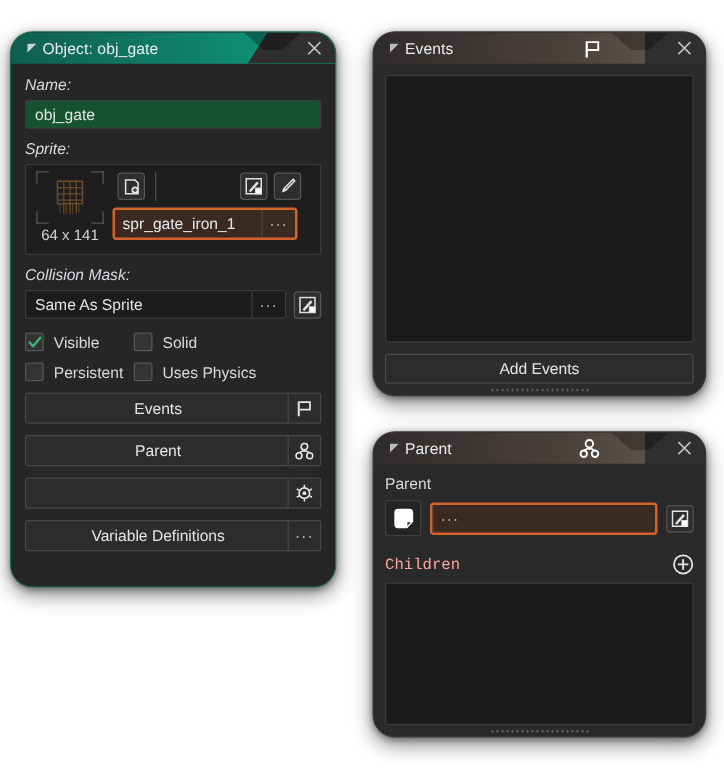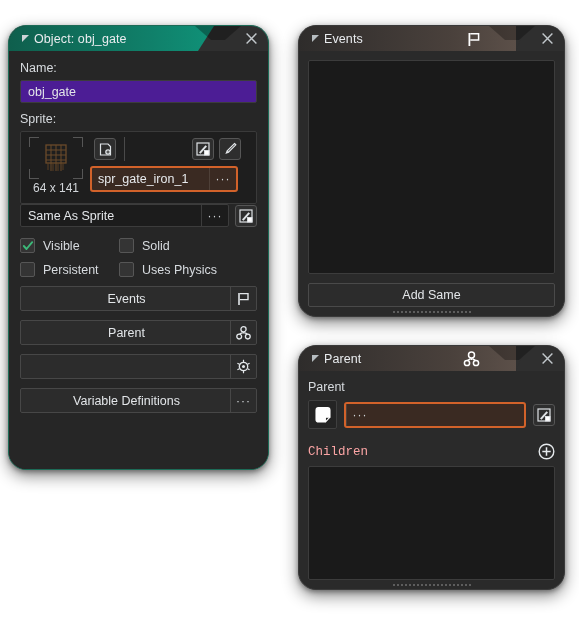--- a/index.html
+++ b/index.html
@@ -104,24 +104,25 @@
     background: #262626;
     height: calc(100% - 25px);
     box-sizing: border-box;
   }
 
   .field-label {
     font-size: 12.5px;
     color: #d7dbdf;
     margin-bottom: 5px;
     margin-top: 0;
+    font-style: italic;
   }
   .text-input {
     height: 23px;
-    background: #4c1d95;
+    background: #14532d;
     border: 1px solid #3c3c3c;
     border-radius: 2px;
     display: flex;
     align-items: center;
     padding: 0 7px;
     font-size: 12.5px;
     color: #e3e6e9;
     box-sizing: border-box;
   }
 
@@ -262,21 +263,21 @@
   }
   .cb-row {
     display: flex;
     margin-bottom: 9px;
   }
   .cb-item {
     display: flex;
     align-items: center;
     cursor: pointer;
   }
-  .cb-item.c1 { width: 99px; }
+  .cb-item.c1 { width: 87px; }
   .cb-box {
     width: 15px;
     height: 15px;
     background: #343434;
     border: 1px solid #565656;
     border-radius: 2px;
     display: flex;
     align-items: center;
     justify-content: center;
     box-sizing: border-box;
@@ -508,20 +509,21 @@
             <path d="M4.2 8.9 L5.5 10.2" stroke="#dfe3e6" stroke-width="1.2"></path>
           </svg>
         </div>
 
         <div class="highlight-box sprite-name-field">
           <div class="hl-text">spr_gate_iron_1</div>
           <div class="hl-dots">···</div>
         </div>
       </div>
 
+      <div class="field-label" style="margin-top:9px;">Collision Mask:</div>
       <div class="row">
         <div class="dd-input">
           <div class="dd-text">Same As Sprite</div>
           <div class="dd-dots">···</div>
         </div>
         <div class="icon-btn">
           <svg width="14" height="14" viewBox="0 0 14 14">
             <rect x="1" y="1" width="12" height="12" fill="none" stroke="#dfe3e6" stroke-width="1.2"></rect>
             <path d="M3 10.5 L9.5 3.2 L11 4.6 L4.5 11.8 Z" fill="#dfe3e6"></path>
             <rect x="8.5" y="8.5" width="4.5" height="4.5" fill="#ffffff" stroke="#dfe3e6" stroke-width="0.9"></rect>
@@ -616,21 +618,21 @@
         </svg>
       </div>
       <div class="tb-close">
         <svg width="11" height="11" viewBox="0 0 11 11">
             <path d="M0.6 0.6 L10.4 10.4 M10.4 0.6 L0.6 10.4" stroke="#c2c8cc" stroke-width="1.4"></path>
           </svg>
       </div>
     </div>
     <div class="panel-body">
       <div class="list-area"></div>
-      <div class="wide-btn">Add Same</div>
+      <div class="wide-btn">Add Events</div>
     </div>
     <div class="grip"></div>
   </div>
 
   <div class="window" id="win-parent">
     <div class="titlebar">
       <div class="tb-right-dark"></div>
       <svg class="tb-notch" style="left:190px;" viewBox="0 0 46 14">
         <path d="M0 0 L46 0 L30 14 L16 14 Z" fill="rgba(0,0,0,0.28)"></path>
       </svg>

